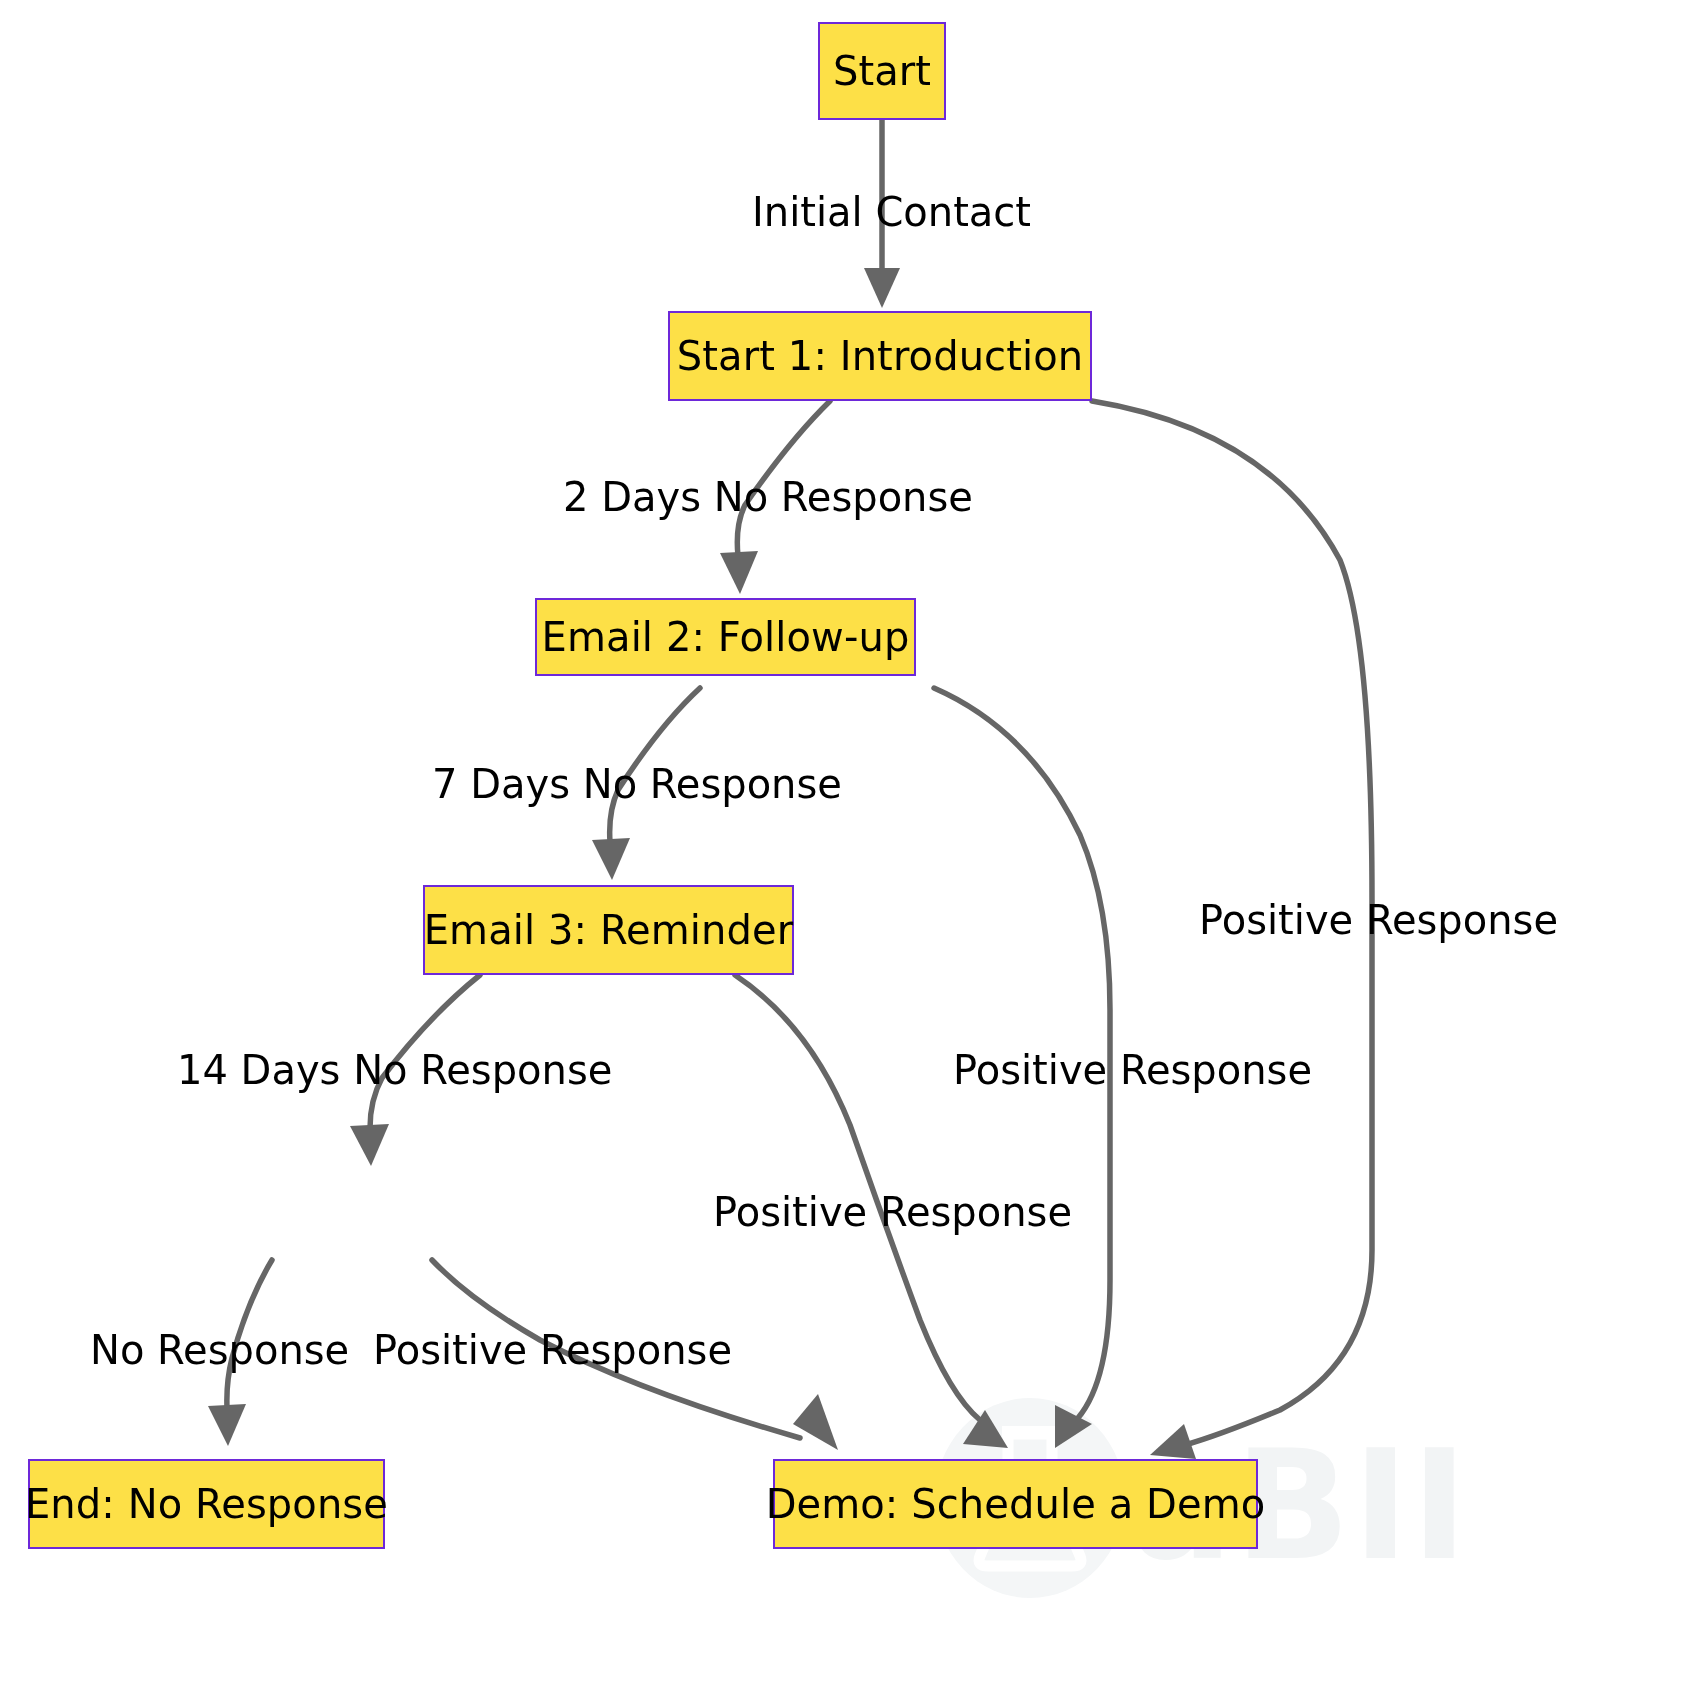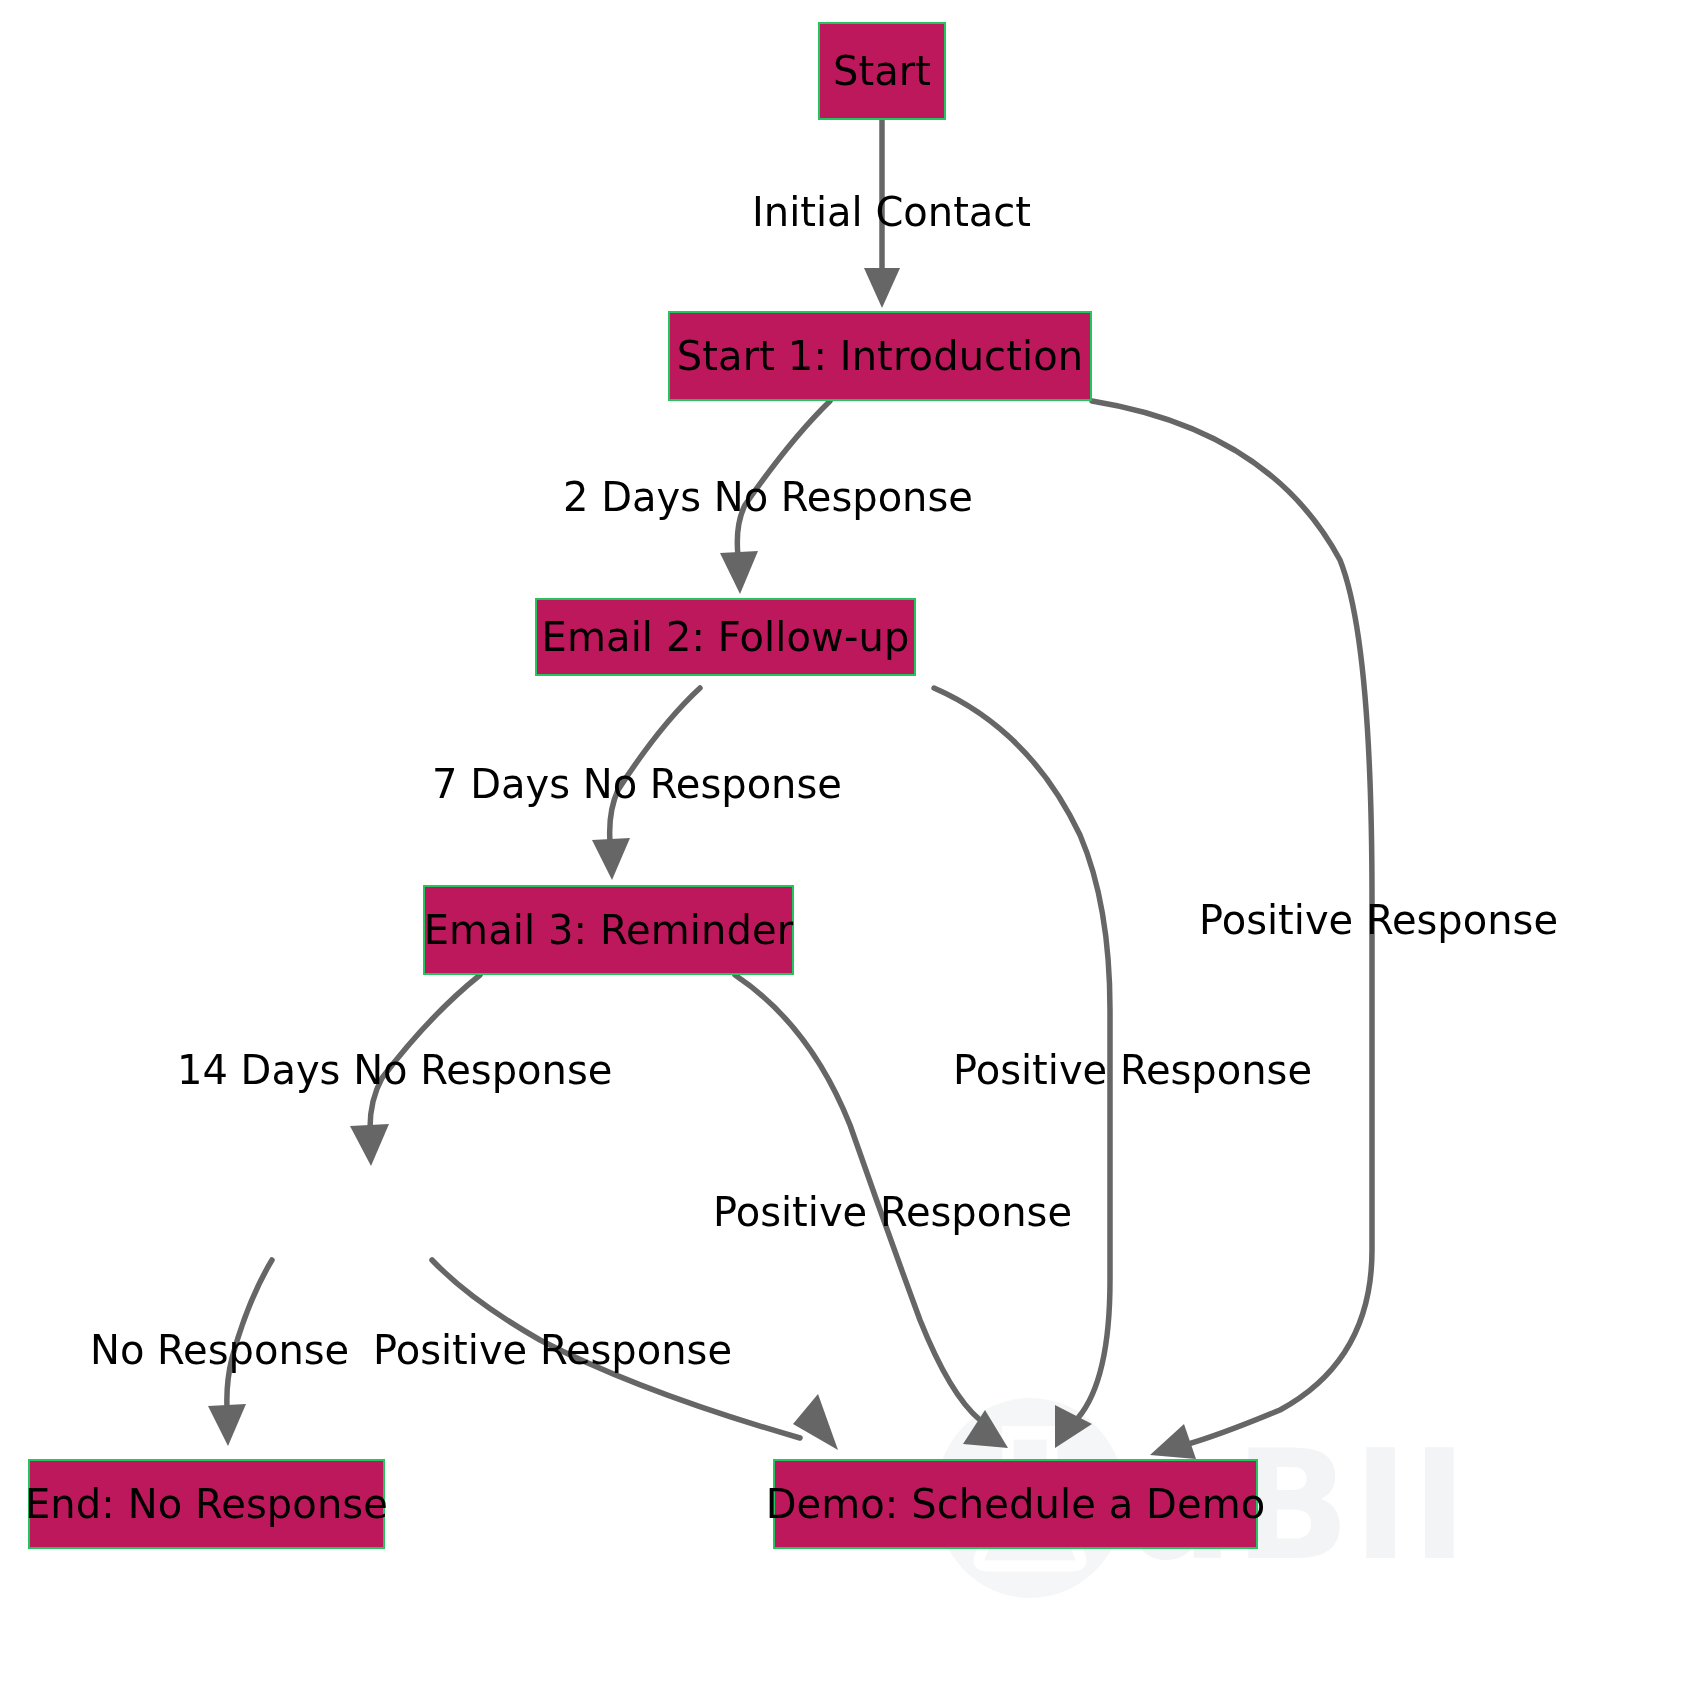--- a/index.html
+++ b/index.html
@@ -33,22 +33,22 @@
     stroke-width: 5.5;
     stroke-linecap: round;
   }
   .arrow-head {
     fill: #666666;
     stroke: none;
   }
   .node-box {
     position: absolute;
     box-sizing: border-box;
-    background: #be185d;
-    border: 2px solid #22c55e;
+    background: #fde047;
+    border: 2px solid #6d28d9;
     display: flex;
     align-items: center;
     justify-content: center;
     color: #000000;
     font-size: 40px;
     font-family: "DejaVu Sans", sans-serif;
     letter-spacing: 0.1px;
     white-space: nowrap;
     padding: 0 22px;
   }

